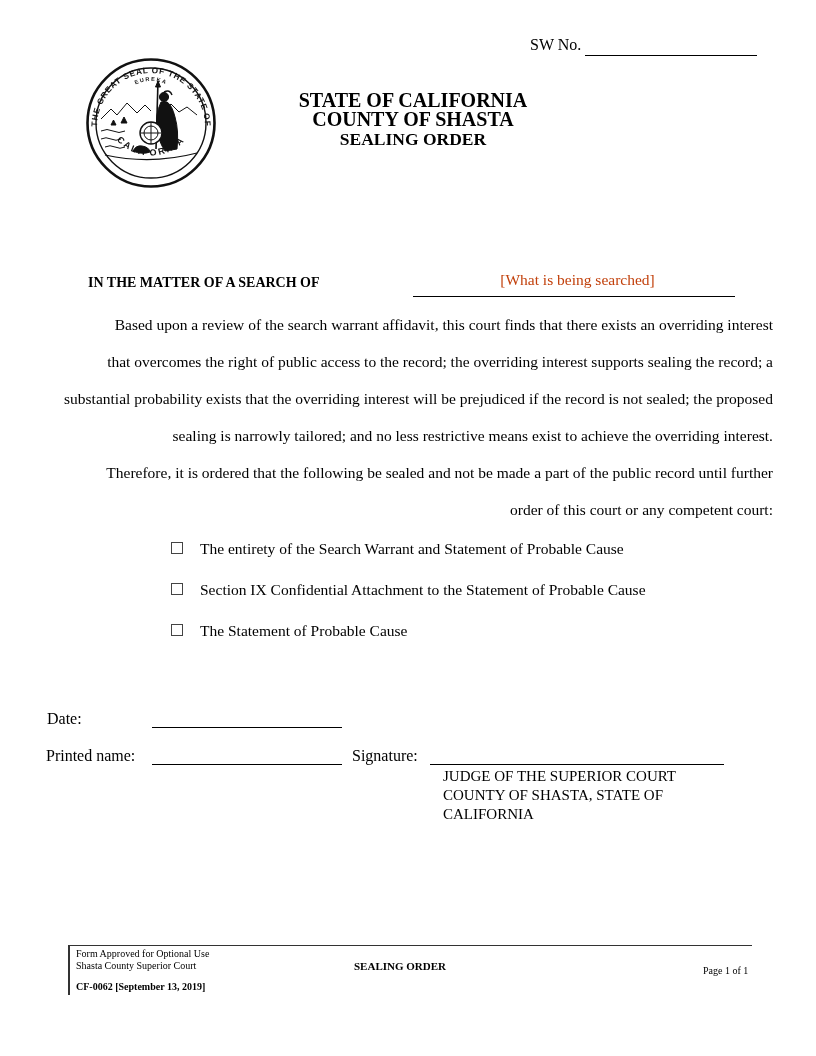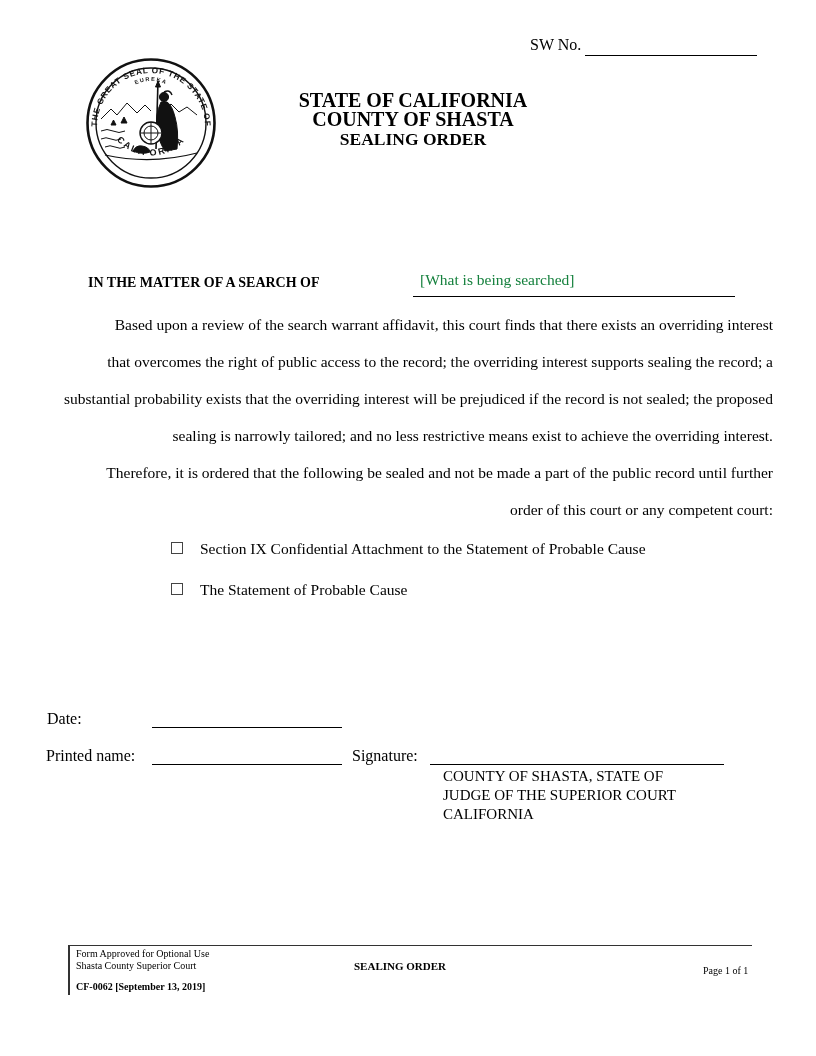--- a/index.html
+++ b/index.html
@@ -59,21 +59,21 @@
   .judge-block { left: 443px; top: 767px; font-size: 15px; line-height: 19px; }
 
   
   .footer-rule { left: 68px; top: 945px; width: 684px; border-top: 1.6px solid #333; }
   .footer-vline { left: 68px; top: 945px; width: 1.6px; height: 50px; background: #333; }
   .footer-left { left: 76px; top: 948px; font-size: 10px; line-height: 11.5px; }
   .footer-form-no { left: 76px; top: 981px; font-size: 10px; font-weight: bold; }
   .footer-center { left: 0; top: 960px; width: 800px; text-align: center; font-size: 11px; font-weight: bold; }
   .footer-page { left: 703px; top: 965px; font-size: 10px; }
 
-  .red { color: #15803d; }
+  .red { color: #c2410c; text-align: center; }
 </style>
 </head>
 <body>
 
 <span class="abs sw-label">SW No.</span>
 <span class="abs sw-line"></span>
 
 <div class="abs seal">
   <svg width="132" height="132" viewBox="0 0 132 132">
     <defs>
@@ -136,40 +136,44 @@
 </span>
 
 <div class="abs body-text">
   <p>Based upon a review of the search warrant affidavit, this court finds that there exists an overriding interest that overcomes the right of public access to the record; the overriding interest supports sealing the record; a substantial probability exists that the overriding interest will be prejudiced if the record is not sealed; the proposed sealing is narrowly tailored; and no less restrictive means exist to achieve the overriding interest.</p>
   <p>Therefore, it is ordered that the following be sealed and not be made a part of the public record until further order of this court or any competent court:</p>
 </div>
 
 <ul class="abs check-list">
   <li class="check-item">
     <span class="check-box"></span>
+    <span>The entirety of the Search Warrant and Statement of Probable Cause</span>
+  </li>
+  <li class="check-item">
+    <span class="check-box"></span>
     <span>Section IX Confidential Attachment to the Statement of Probable Cause</span>
   </li>
   <li class="check-item">
     <span class="check-box"></span>
     <span>The Statement of Probable Cause</span>
   </li>
 </ul>
 
 <span class="abs lbl date-label">Date:</span>
 <span class="abs date-line"></span>
 
 <span class="abs lbl printed-label">Printed name:</span>
 <span class="abs printed-line"></span>
 
 <span class="abs lbl signature-label">Signature:</span>
 <span class="abs signature-line"></span>
 
 <div class="abs judge-block">
+  <div>JUDGE OF THE SUPERIOR COURT</div>
   <div>COUNTY OF SHASTA, STATE OF</div>
-  <div>JUDGE OF THE SUPERIOR COURT</div>
   <div>CALIFORNIA</div>
 </div>
 
 <div class="abs footer-rule"></div>
 <div class="abs footer-vline"></div>
 <div class="abs footer-left">
   <div>Form Approved for Optional Use</div>
   <div>Shasta County Superior Court</div>
 </div>
 <div class="abs footer-form-no">CF-0062 [September 13, 2019]</div>

